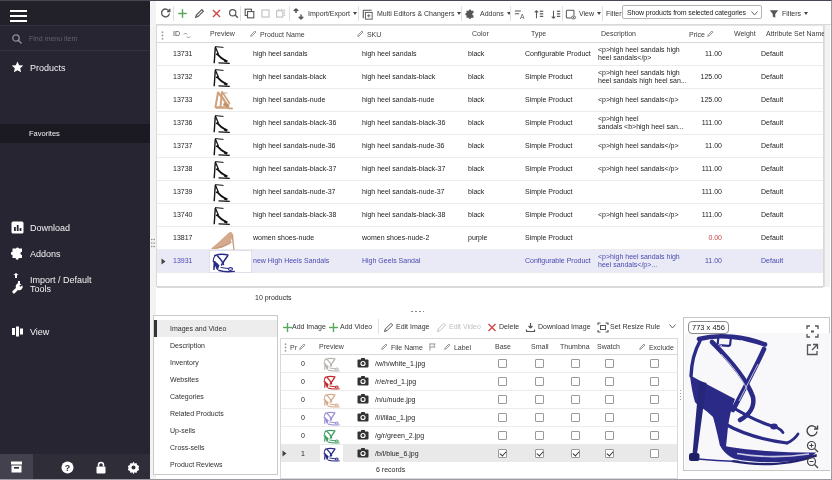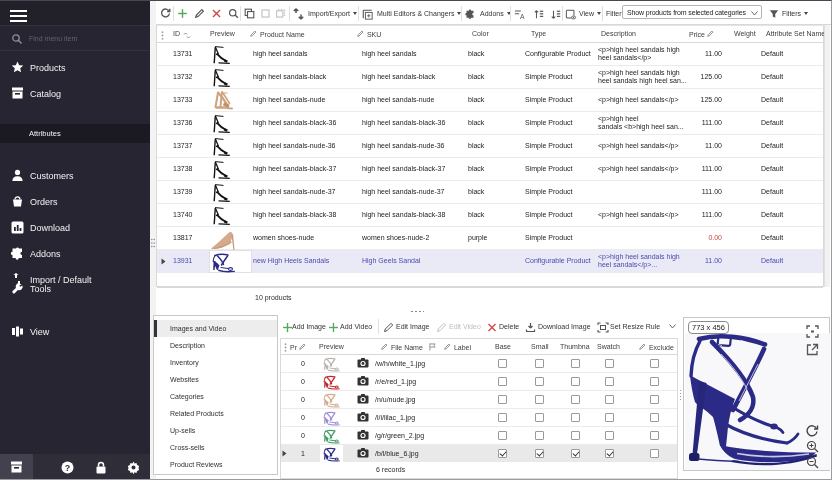--- a/index.html
+++ b/index.html
@@ -75,44 +75,23 @@
         <line x1="7.5" y1="7.5" x2="10.5" y2="10.5" stroke="#8f8f99" stroke-width="1.4"></line>
       </svg>
     <span class="ph">Find menu item</span>
   </div>
   <div class="mi" style="top:58px">
     <svg width="13" height="13" viewBox="0 0 13 13">
         <path d="M6.5 0.5 L8.2 4.2 L12.3 4.6 L9.2 7.3 L10.1 11.3 L6.5 9.2 L2.9 11.3 L3.8 7.3 L0.7 4.6 L4.8 4.2 Z" fill="#fff"></path>
       </svg>
     <span class="lbl">Products</span>
   </div>
-  <div class="mi" style="top:84px">
-    <svg width="13" height="12" viewBox="0 0 13 12">
-        <path d="M1 0.5 h11 v3 h-11 Z M1.5 4.5 h10 v7 h-10 Z" fill="#fff"></path>
-        <rect x="4" y="6" width="5" height="1.6" fill="#262531"></rect>
-      </svg>
-    <span class="lbl">Catalog</span>
-  </div>
   <div class="smi" style="top:123px">
-      <span class="lbl">Attributes</span>
-    </div>
-  <div class="mi" style="top:166px">
-    <svg width="13" height="13" viewBox="0 0 13 13">
-        <circle cx="6.5" cy="3.4" r="2.6" fill="#fff"></circle>
-        <path d="M1.4 12 Q1.4 7.2 6.5 7.2 Q11.6 7.2 11.6 12 Z" fill="#fff"></path>
-      </svg>
-    <span class="lbl">Customers</span>
-  </div>
-  <div class="mi" style="top:192px">
-    <svg width="13" height="13" viewBox="0 0 13 13">
-        <path d="M2 4.5 h9 l-1 7 h-7 Z" fill="#fff"></path>
-        <path d="M4 4.5 C4 1 9 1 9 4.5" fill="none" stroke="#fff" stroke-width="1.2"></path>
-      </svg>
-    <span class="lbl">Orders</span>
-  </div>
+      <span class="lbl">Favorites</span>
+    </div>
   <div class="mi" style="top:218px">
     <svg width="13" height="13" viewBox="0 0 13 13">
         <rect x="0.5" y="0.5" width="12" height="12" rx="1.5" fill="#fff"></rect>
         <rect x="3" y="6" width="1.8" height="4" fill="#262531"></rect>
         <rect x="5.8" y="4" width="1.8" height="6" fill="#262531"></rect>
         <rect x="8.6" y="7" width="1.8" height="3" fill="#262531"></rect>
       </svg>
     <span class="lbl">Download</span>
   </div>
   <div class="mi" style="top:244px">

